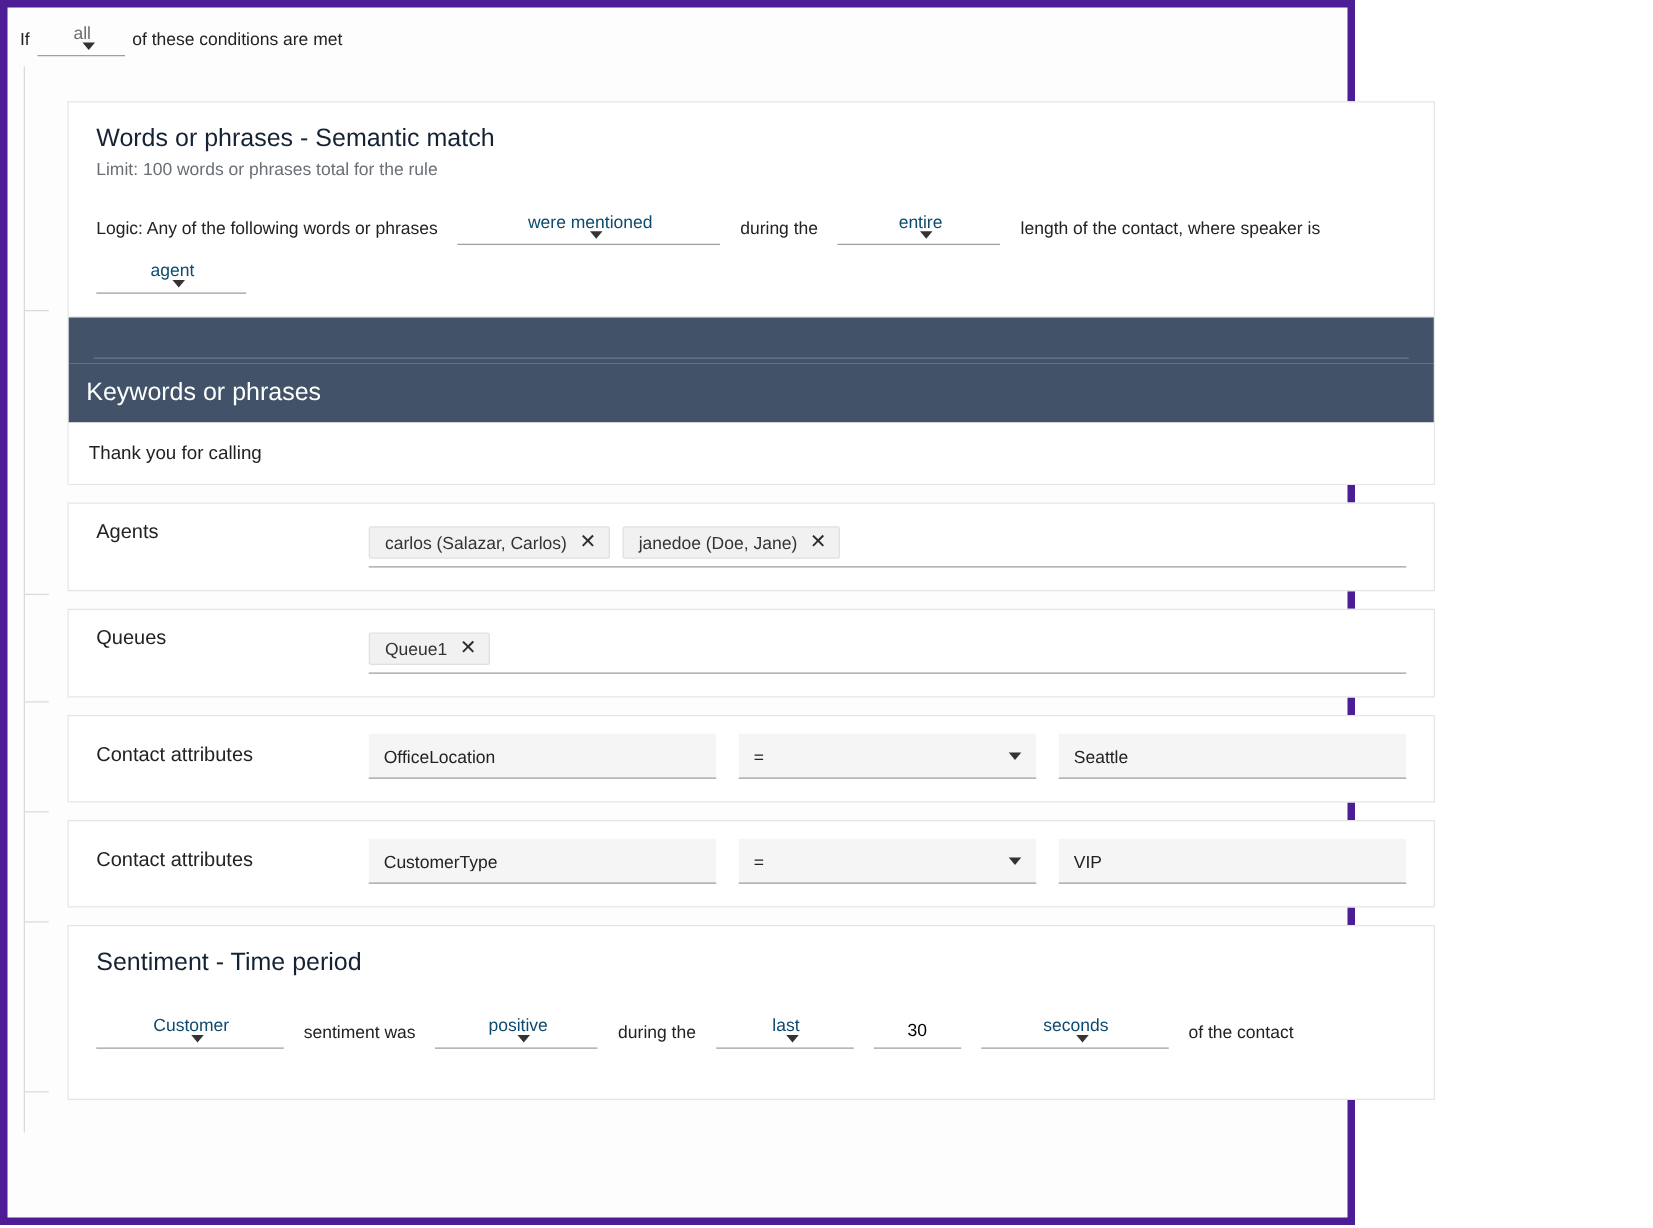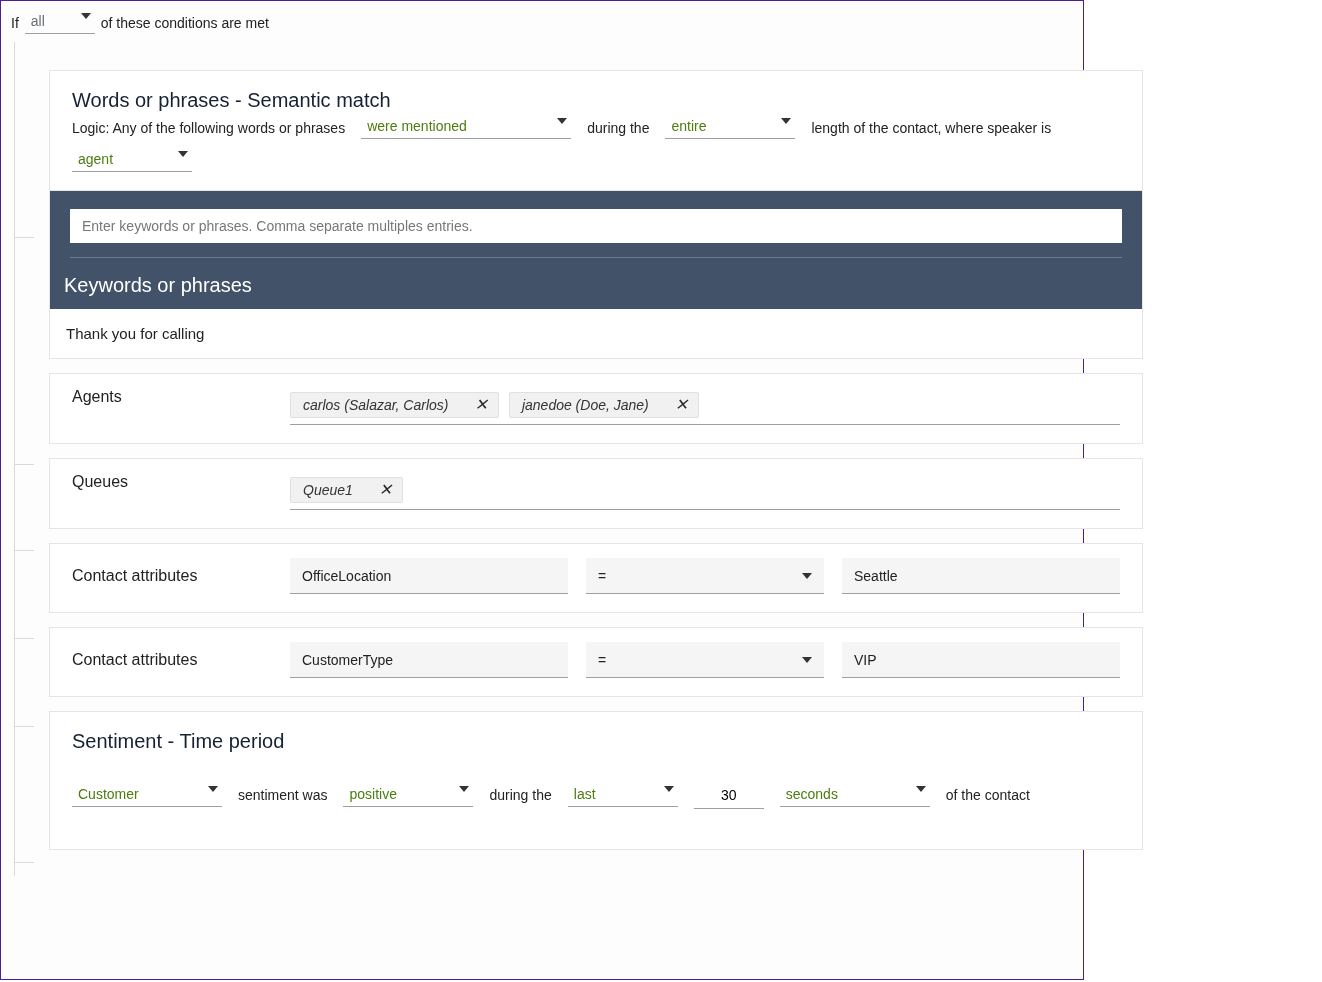--- a/index.html
+++ b/index.html
@@ -6,43 +6,44 @@
   body {
     font-family: "Segoe UI", Arial, sans-serif;
     background: #fff;
     color: #222;
     font-size: 14px;
     width: 1322px;
     height: 982px;
     overflow: hidden;
   }
   .frame {
-    border: 1px solid #4c1d95;
+    border: 6px solid #4c1d95;
     width: 1084px;
     height: 980px;
     background: #fdfdfd;
   }
   .header-row {
     display: flex;
     align-items: center;
     padding: 10px 10px 8px 10px;
     gap: 6px;
     color: #222;
   }
   .inline-select {
     display: inline-flex;
-    align-items: flex-start;
+    align-items: center;
     justify-content: space-between;
     border-bottom: 1px solid #9aa0a6;
     min-width: 70px;
     padding: 2px 4px 4px 6px;
     color: #6a6f75;
     cursor: pointer;
-  }
-  .inline-select.dark { color: #4d7c0f; gap: 44px; }
+    flex-direction: column;
+  }
+  .inline-select.dark { color: #0c4a6e; }
   .inline-select .caret {
     margin-left: 10px;
     width: 0; height: 0;
     border-left: 5px solid transparent;
     border-right: 5px solid transparent;
     border-top: 6px solid #333;
   }
   .rail-wrap {
     display: flex;
     width: 100%;
@@ -157,22 +158,21 @@
   }
   .chip {
     display: inline-flex;
     align-items: center;
     background: #f1f1f1;
     border: 1px solid #e0e0e0;
     border-radius: 2px;
     padding: 4px 8px 4px 12px;
     font-size: 14px;
     color: #333;
-    gap: 24px;
-    font-style: italic;
+    gap: 8px;
   }
   .chip .x {
     cursor: pointer;
     font-size: 16px;
     color: #2b2b2b;
     line-height: 1;
     padding: 0 2px;
   }
   .attr-row {
     display: flex;
@@ -249,20 +249,21 @@
       <div class="hline" style="top:508px;"></div>
       <div class="hline" style="top:596px;"></div>
       <div class="hline" style="top:684px;"></div>
       <div class="hline" style="top:820px;"></div>
     </div>
 
     <div class="cards">
 
       <div class="card">
         <h2>Words or phrases - Semantic match</h2>
+        <div class="sub">Limit: 100 words or phrases total for the rule</div>
 
         <div class="logic-row">
           <span class="txt">Logic: Any of the following words or phrases</span>
           <span class="inline-select dark" style="min-width:210px">
             <span>were mentioned</span>
             <span class="caret"></span>
           </span>
           <span class="txt">during the</span>
           <span class="inline-select dark" style="min-width:130px">
             <span>entire</span>
@@ -270,21 +271,20 @@
           </span>
           <span class="txt">length of the contact, where speaker is</span>
           <span class="inline-select dark" style="min-width:120px">
             <span>agent</span>
             <span class="caret"></span>
           </span>
         </div>
 
         <div class="kw-block">
           <div class="kw-top">
-            <input class="kw-input" type="text" placeholder="Enter keywords or phrases. Comma separate multiples entries." style="">
             <div class="kw-hr"></div>
           </div>
           <div class="kw-head">Keywords or phrases</div>
           <div class="kw-item">Thank you for calling</div>
         </div>
       </div>
 
       <div class="card tight">
         <div class="row2">
           <div class="label">Agents</div>

